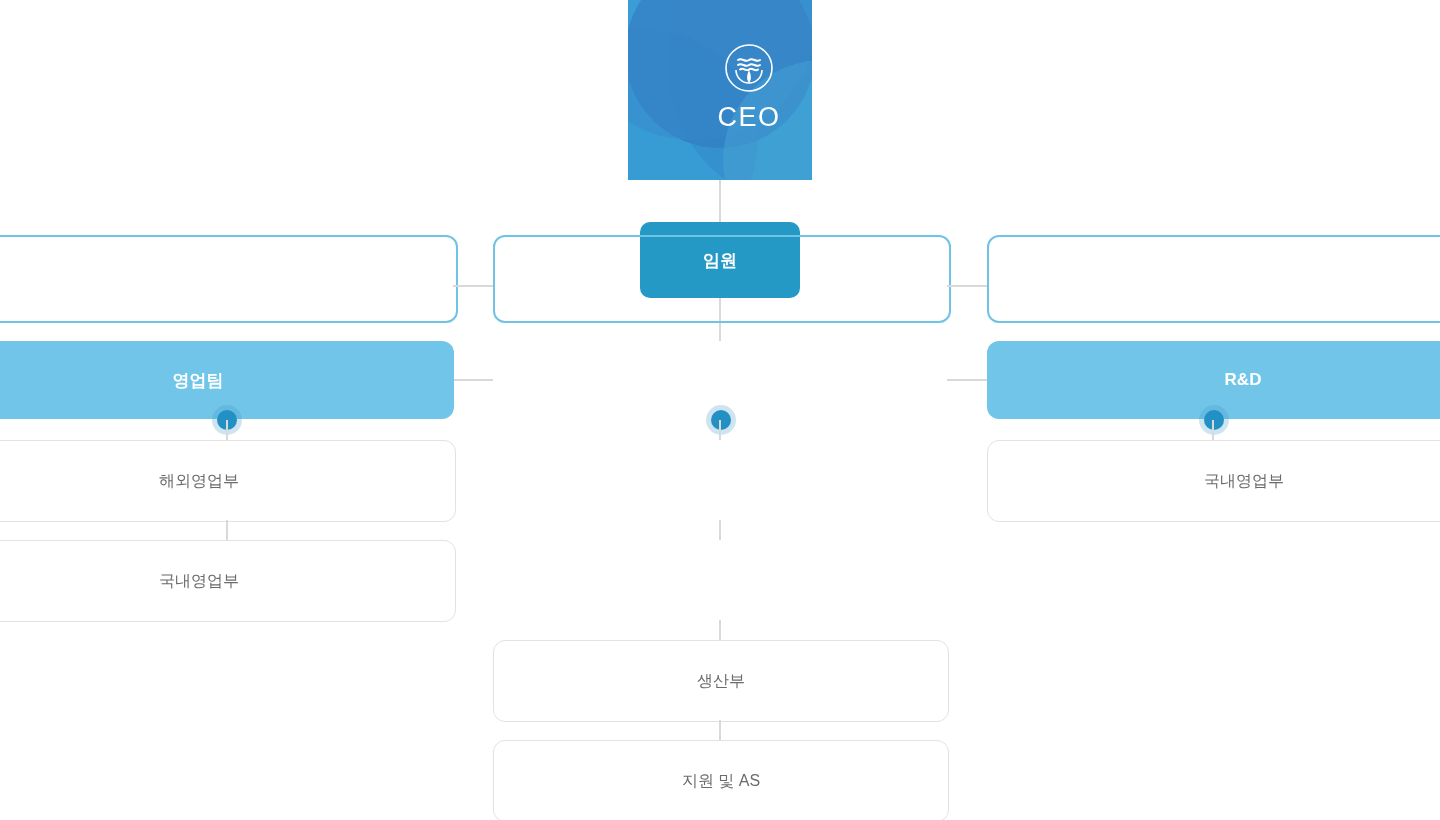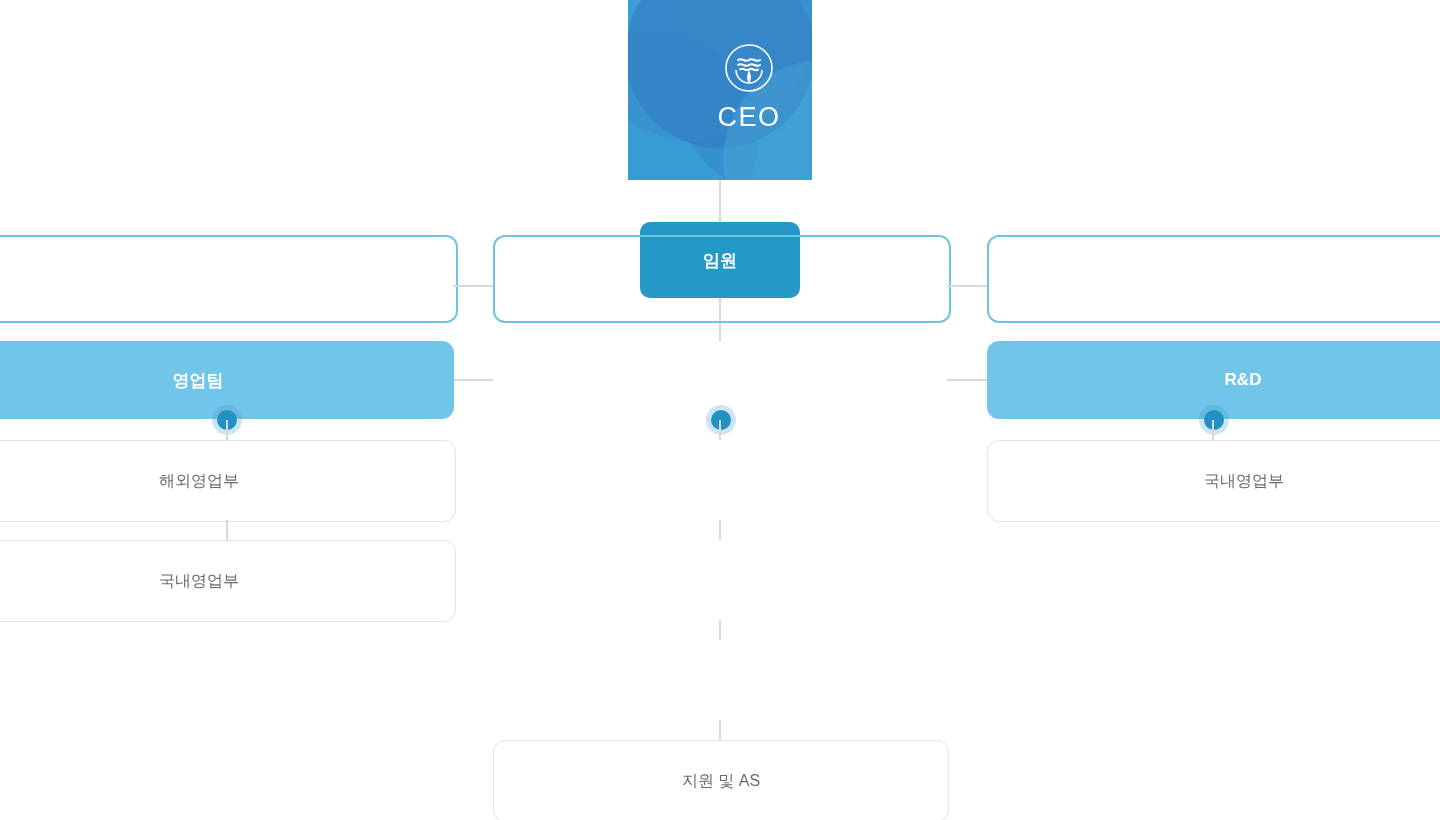--- a/index.html
+++ b/index.html
@@ -205,20 +205,23 @@
     <span>국내영업부</span>
   </div>
 
   <div class="team-dot" style="left:711px;top:410px;"></div>
   <div class="vline" style="left:719px;top:420px;height:20px;"></div>
 
   <div class="vline" style="left:719px;top:520px;height:20px;"></div>
 
   <div class="vline" style="left:719px;top:620px;height:20px;"></div>
 
+  <div class="dept-box" style="left:493px;top:640px;width:454px;">
+    <span>생산부</span>
+  </div>
   <div class="vline" style="left:719px;top:720px;height:20px;"></div>
 
   <div class="dept-box" style="left:493px;top:740px;width:454px;">
     <span>지원 및 AS</span>
   </div>
 
   <div class="team-box" style="left:987px;top:341px;width:512px;">
     <span>R&amp;D</span>
   </div>
   <div class="team-dot" style="left:1204px;top:410px;"></div>

